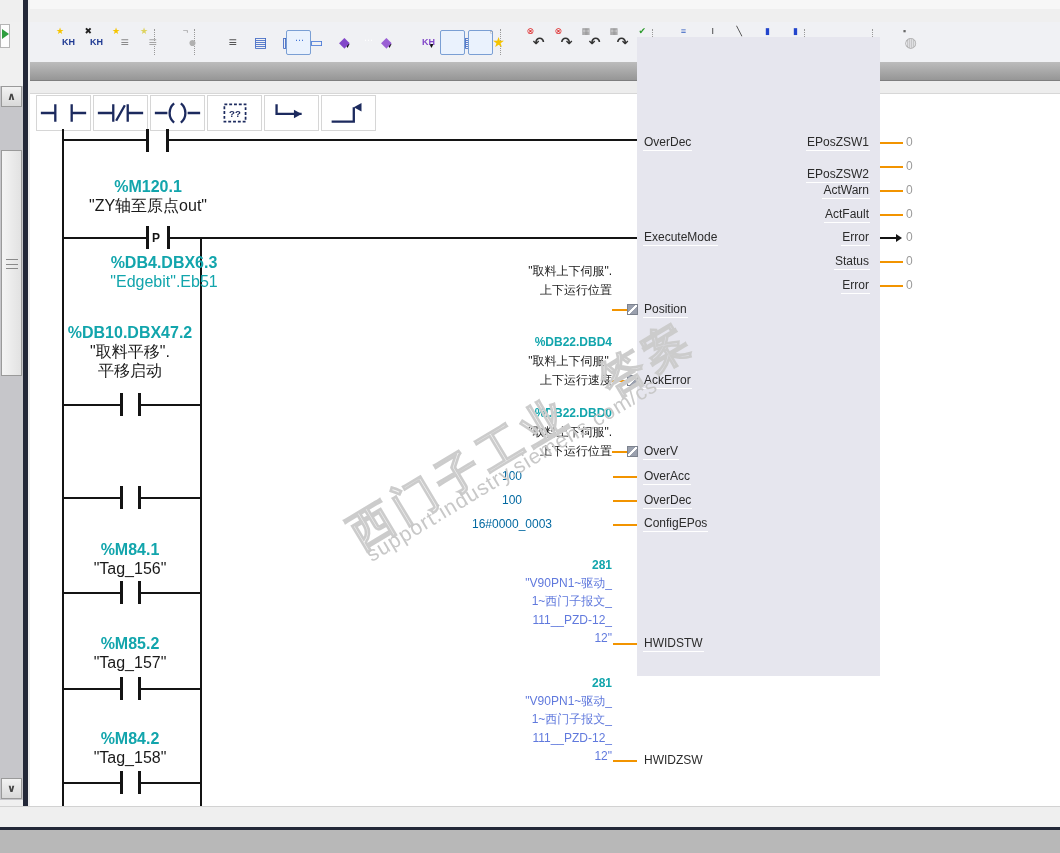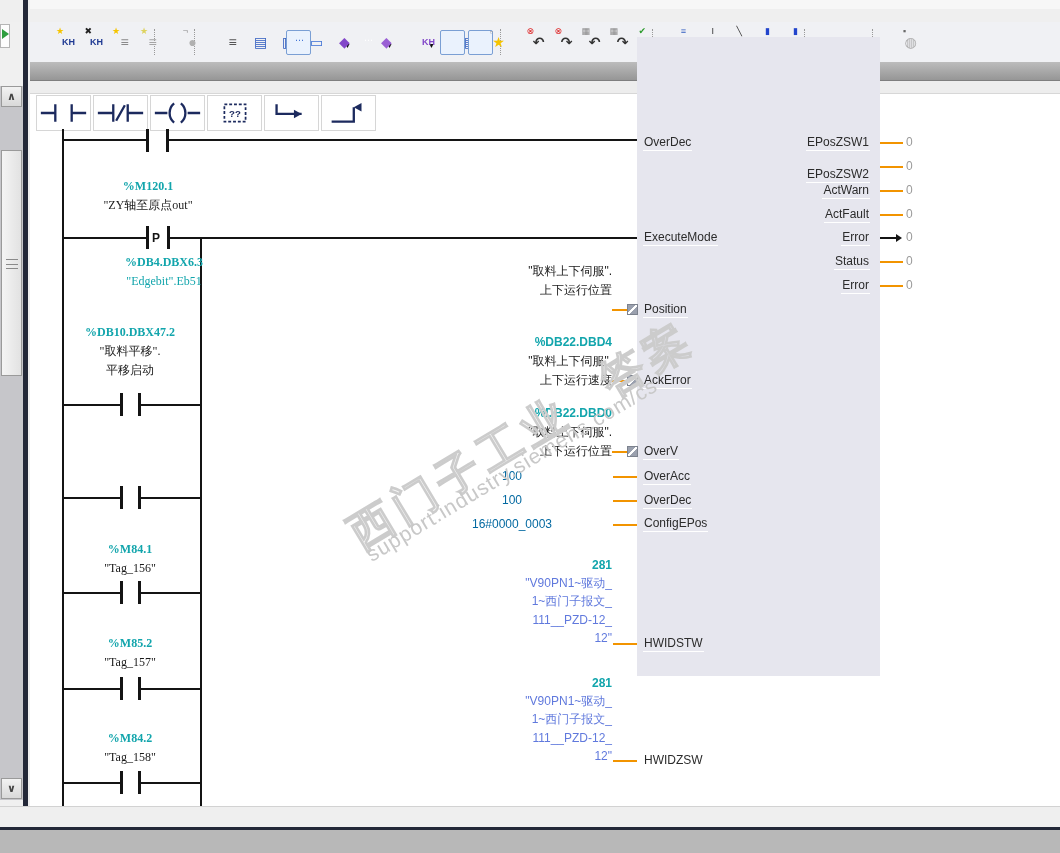--- a/index.html
+++ b/index.html
@@ -40,21 +40,21 @@
   .ladbar{position:absolute;left:6px;top:1px;height:37px;display:flex;gap:2px;}
   .ladbtn{width:55px;height:36px;background:#ffffff;border:1px solid #d6d6d6;display:flex;
           align-items:center;justify-content:center;}
   .ladbtn svg{display:block;}
 
   
   .wire{position:absolute;background:#141414;}
   .cbar{position:absolute;width:3px;height:23px;background:#141414;}
   .pletter{position:absolute;font-size:12px;font-weight:700;color:#141414;}
 
-  .lbl{position:absolute;text-align:center;font-size:12px;line-height:19px;color:#1a1a1a;font-family:Liberation Serif, serif;}
+  .lbl{position:absolute;text-align:center;font-size:16px;line-height:19px;color:#1a1a1a;}
   .addr{color:#12a5ac;font-weight:700;}
   .tealtxt{color:#12a5ac;font-weight:700;}
   .opstack{position:absolute;width:200px;text-align:right;font-size:12px;line-height:19px;color:#1a1a1a;}
   .opstack .addr{display:block;}
   .hwstack{position:absolute;width:200px;text-align:right;font-size:12px;line-height:18.2px;}
   .hwstack .val{color:#12a5ac;font-weight:700;display:block;}
   .hwstack .sym{color:#6079dd;display:block;}
   .grayval{position:absolute;width:200px;text-align:center;font-size:12px;line-height:19px;color:#0369a1;}
 
   .stub{position:absolute;height:2px;background:#f29400;}

